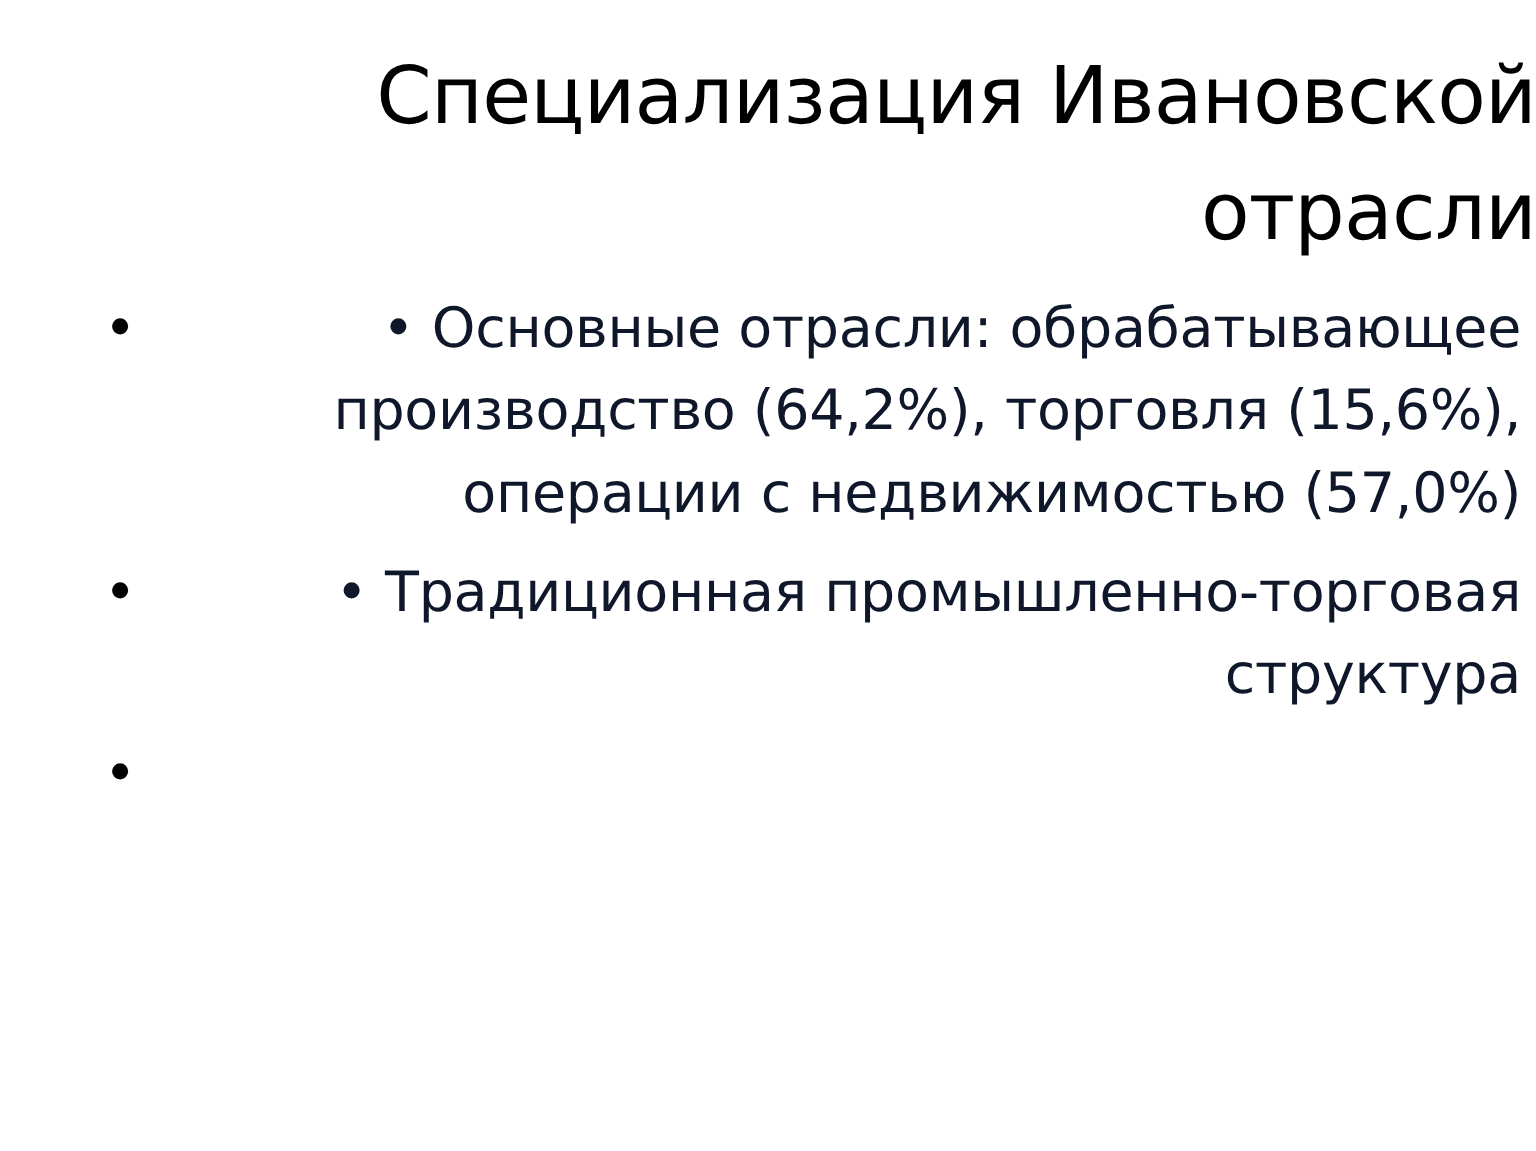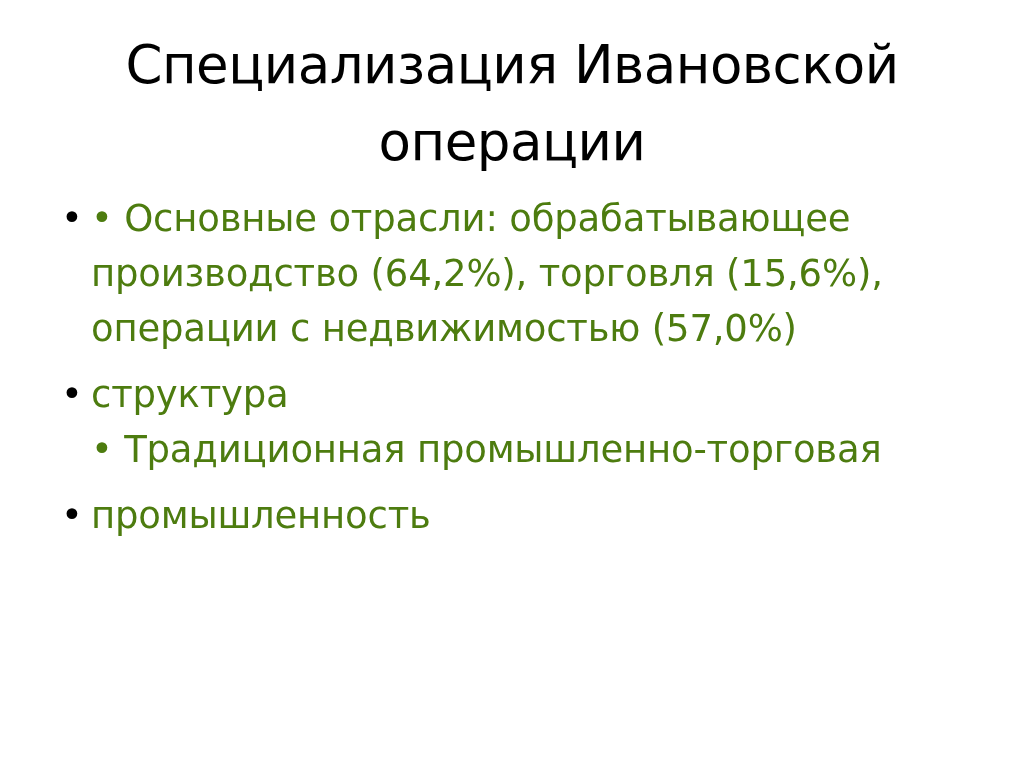--- a/index.html
+++ b/index.html
@@ -1,15 +1,15 @@
 <!DOCTYPE html>
 <html><head>
 <meta charset="utf-8">
 <style>
-  * { margin: 0; padding: 0; box-sizing: border-box; }
+  * { margin: 0; padding: 0; box-sizing: border-box; text-align: right; }
   html, body { width: 1024px; height: 767px; }
   body {
     font-family: "DejaVu Sans", "Liberation Sans", sans-serif;
     background: #ffffff;
     color: #000000;
     overflow: hidden;
   }
   .slide {
     position: relative;
     width: 1024px;
@@ -47,54 +47,53 @@
     font-size: 37px;
     line-height: 55px;
     color: #000000;
   }
   .bullet-text { flex: 1 1 auto; }
   .bullet-line {
     font-size: 37px;
     line-height: 55px;
     white-space: nowrap;
     letter-spacing: -0.2px;
-    color: #4d7c0f;
+    color: #0f172a;
   }
 </style>
 </head>
 <body style="background: rgb(255, 255, 255); color: rgb(0, 0, 0);">
 
 <div class="slide">
 
   <h1 class="title">
     <span class="title-line">Специализация Ивановской</span>
-    <span class="title-line">операции</span>
+    <span class="title-line">отрасли</span>
   </h1>
 
   <ul class="bullets">
 
     <li class="bullet">
       <span class="bullet-marker">•</span>
       <div class="bullet-text">
         <div class="bullet-line">• Основные отрасли: обрабатывающее</div>
         <div class="bullet-line">производство (64,2%), торговля (15,6%),</div>
         <div class="bullet-line">операции с недвижимостью (57,0%)</div>
       </div>
     </li>
 
     <li class="bullet">
       <span class="bullet-marker">•</span>
       <div class="bullet-text">
+        <div class="bullet-line">• Традиционная промышленно-торговая</div>
         <div class="bullet-line">структура</div>
-        <div class="bullet-line">• Традиционная промышленно-торговая</div>
       </div>
     </li>
 
     <li class="bullet">
       <span class="bullet-marker">•</span>
       <div class="bullet-text">
-        <div class="bullet-line">промышленность</div>
       </div>
     </li>
 
   </ul>
 
 </div>
 
 </body></html>

